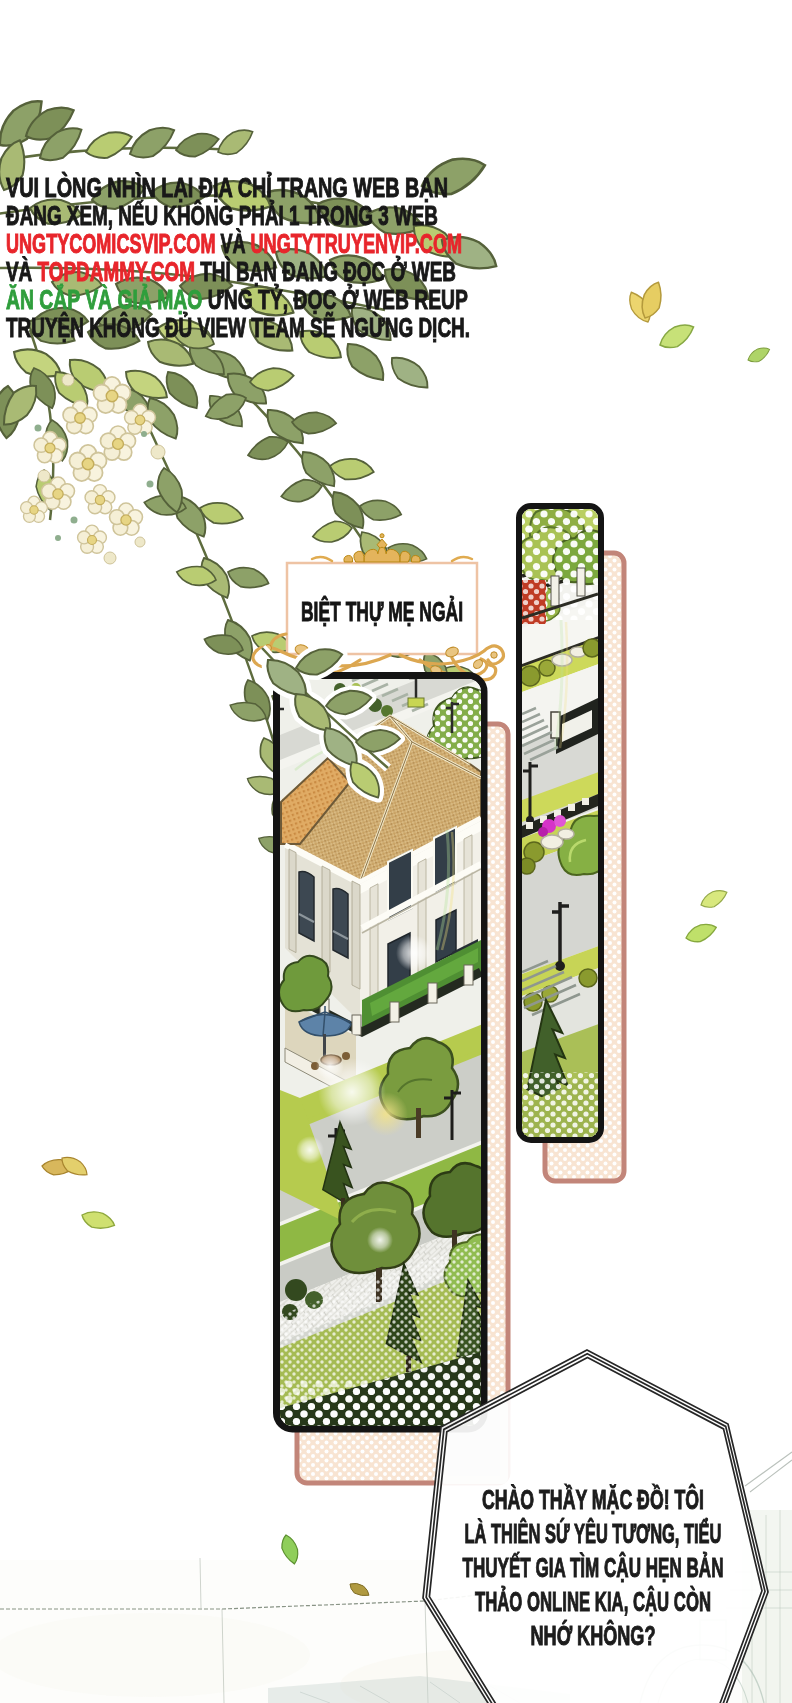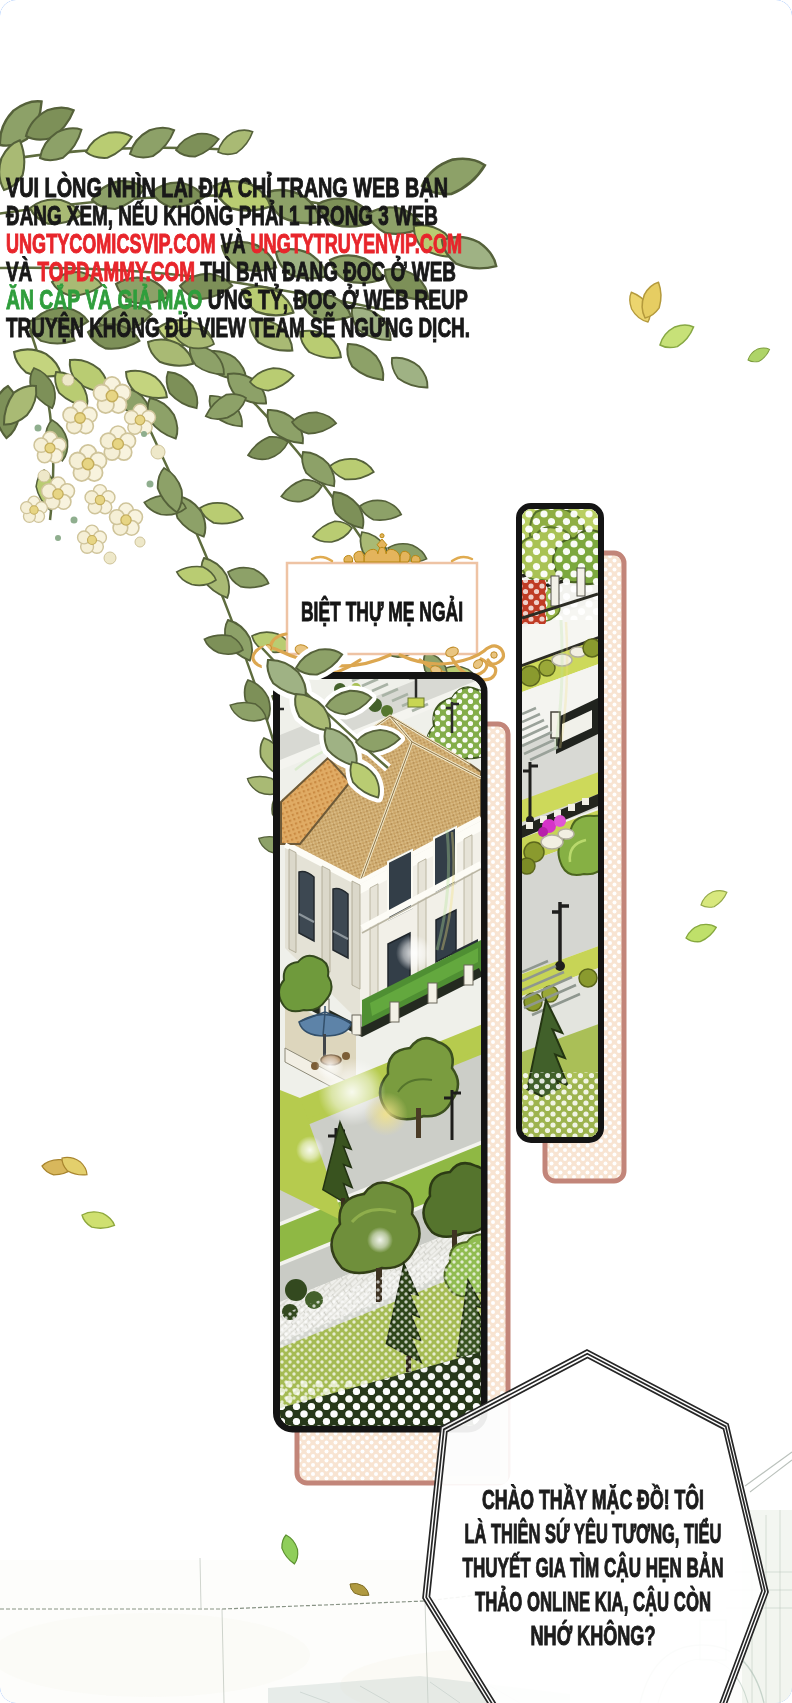--- a/index.html
+++ b/index.html
@@ -1,17 +1,17 @@
 <!DOCTYPE html>
 <html><head>
 <meta charset="utf-8">
 <style>
 html,body{margin:0;padding:0;background:#fff;}
 #page{position:relative;width:792px;height:1703px;overflow:hidden;background:#3b82f6;
-font-family:"Liberation Sans",sans-serif;border-radius:16px;}
+font-family:"Liberation Sans",sans-serif;}
 svg{display:block}
 .ct{font-family:"Liberation Sans",sans-serif;font-weight:bold;}
 </style>
 </head>
 <body>
 <div id="page">
 <svg width="792" height="1703" viewBox="0 0 792 1703">
 <defs>
 <pattern id="peachdots" width="9" height="9" patternUnits="userSpaceOnUse">
   <rect width="9" height="9" fill="#f8e4d2"></rect>

